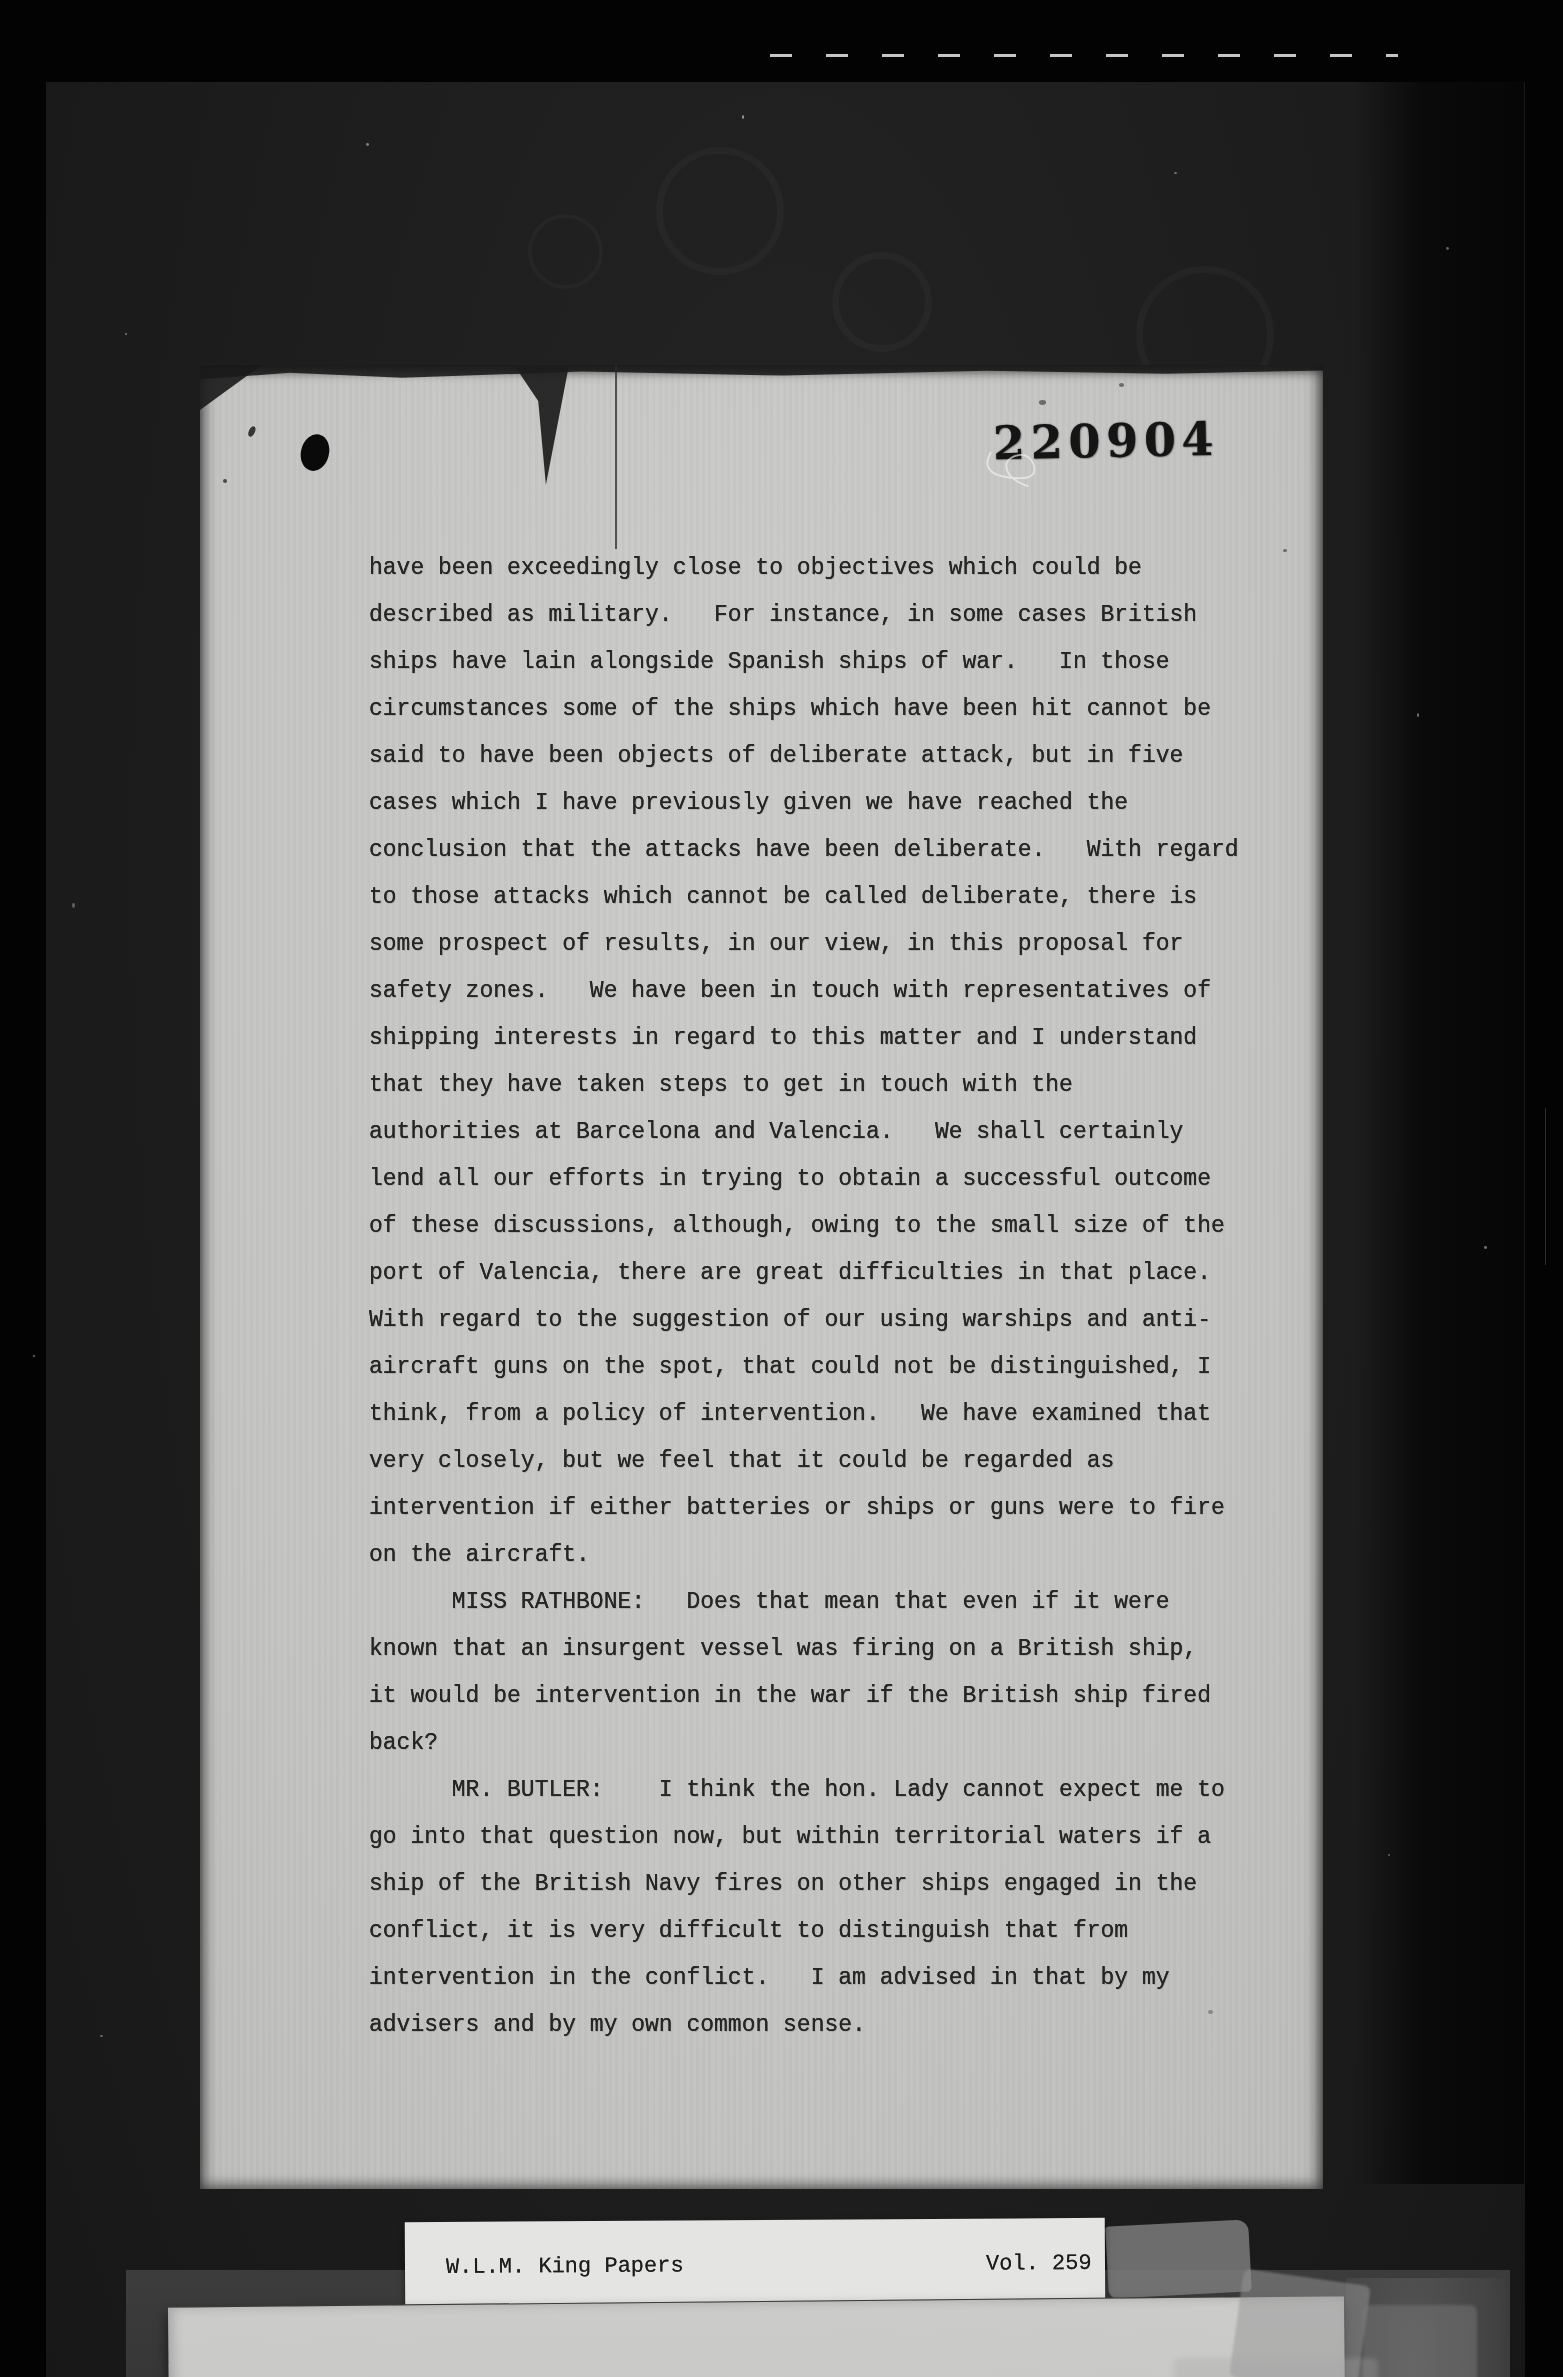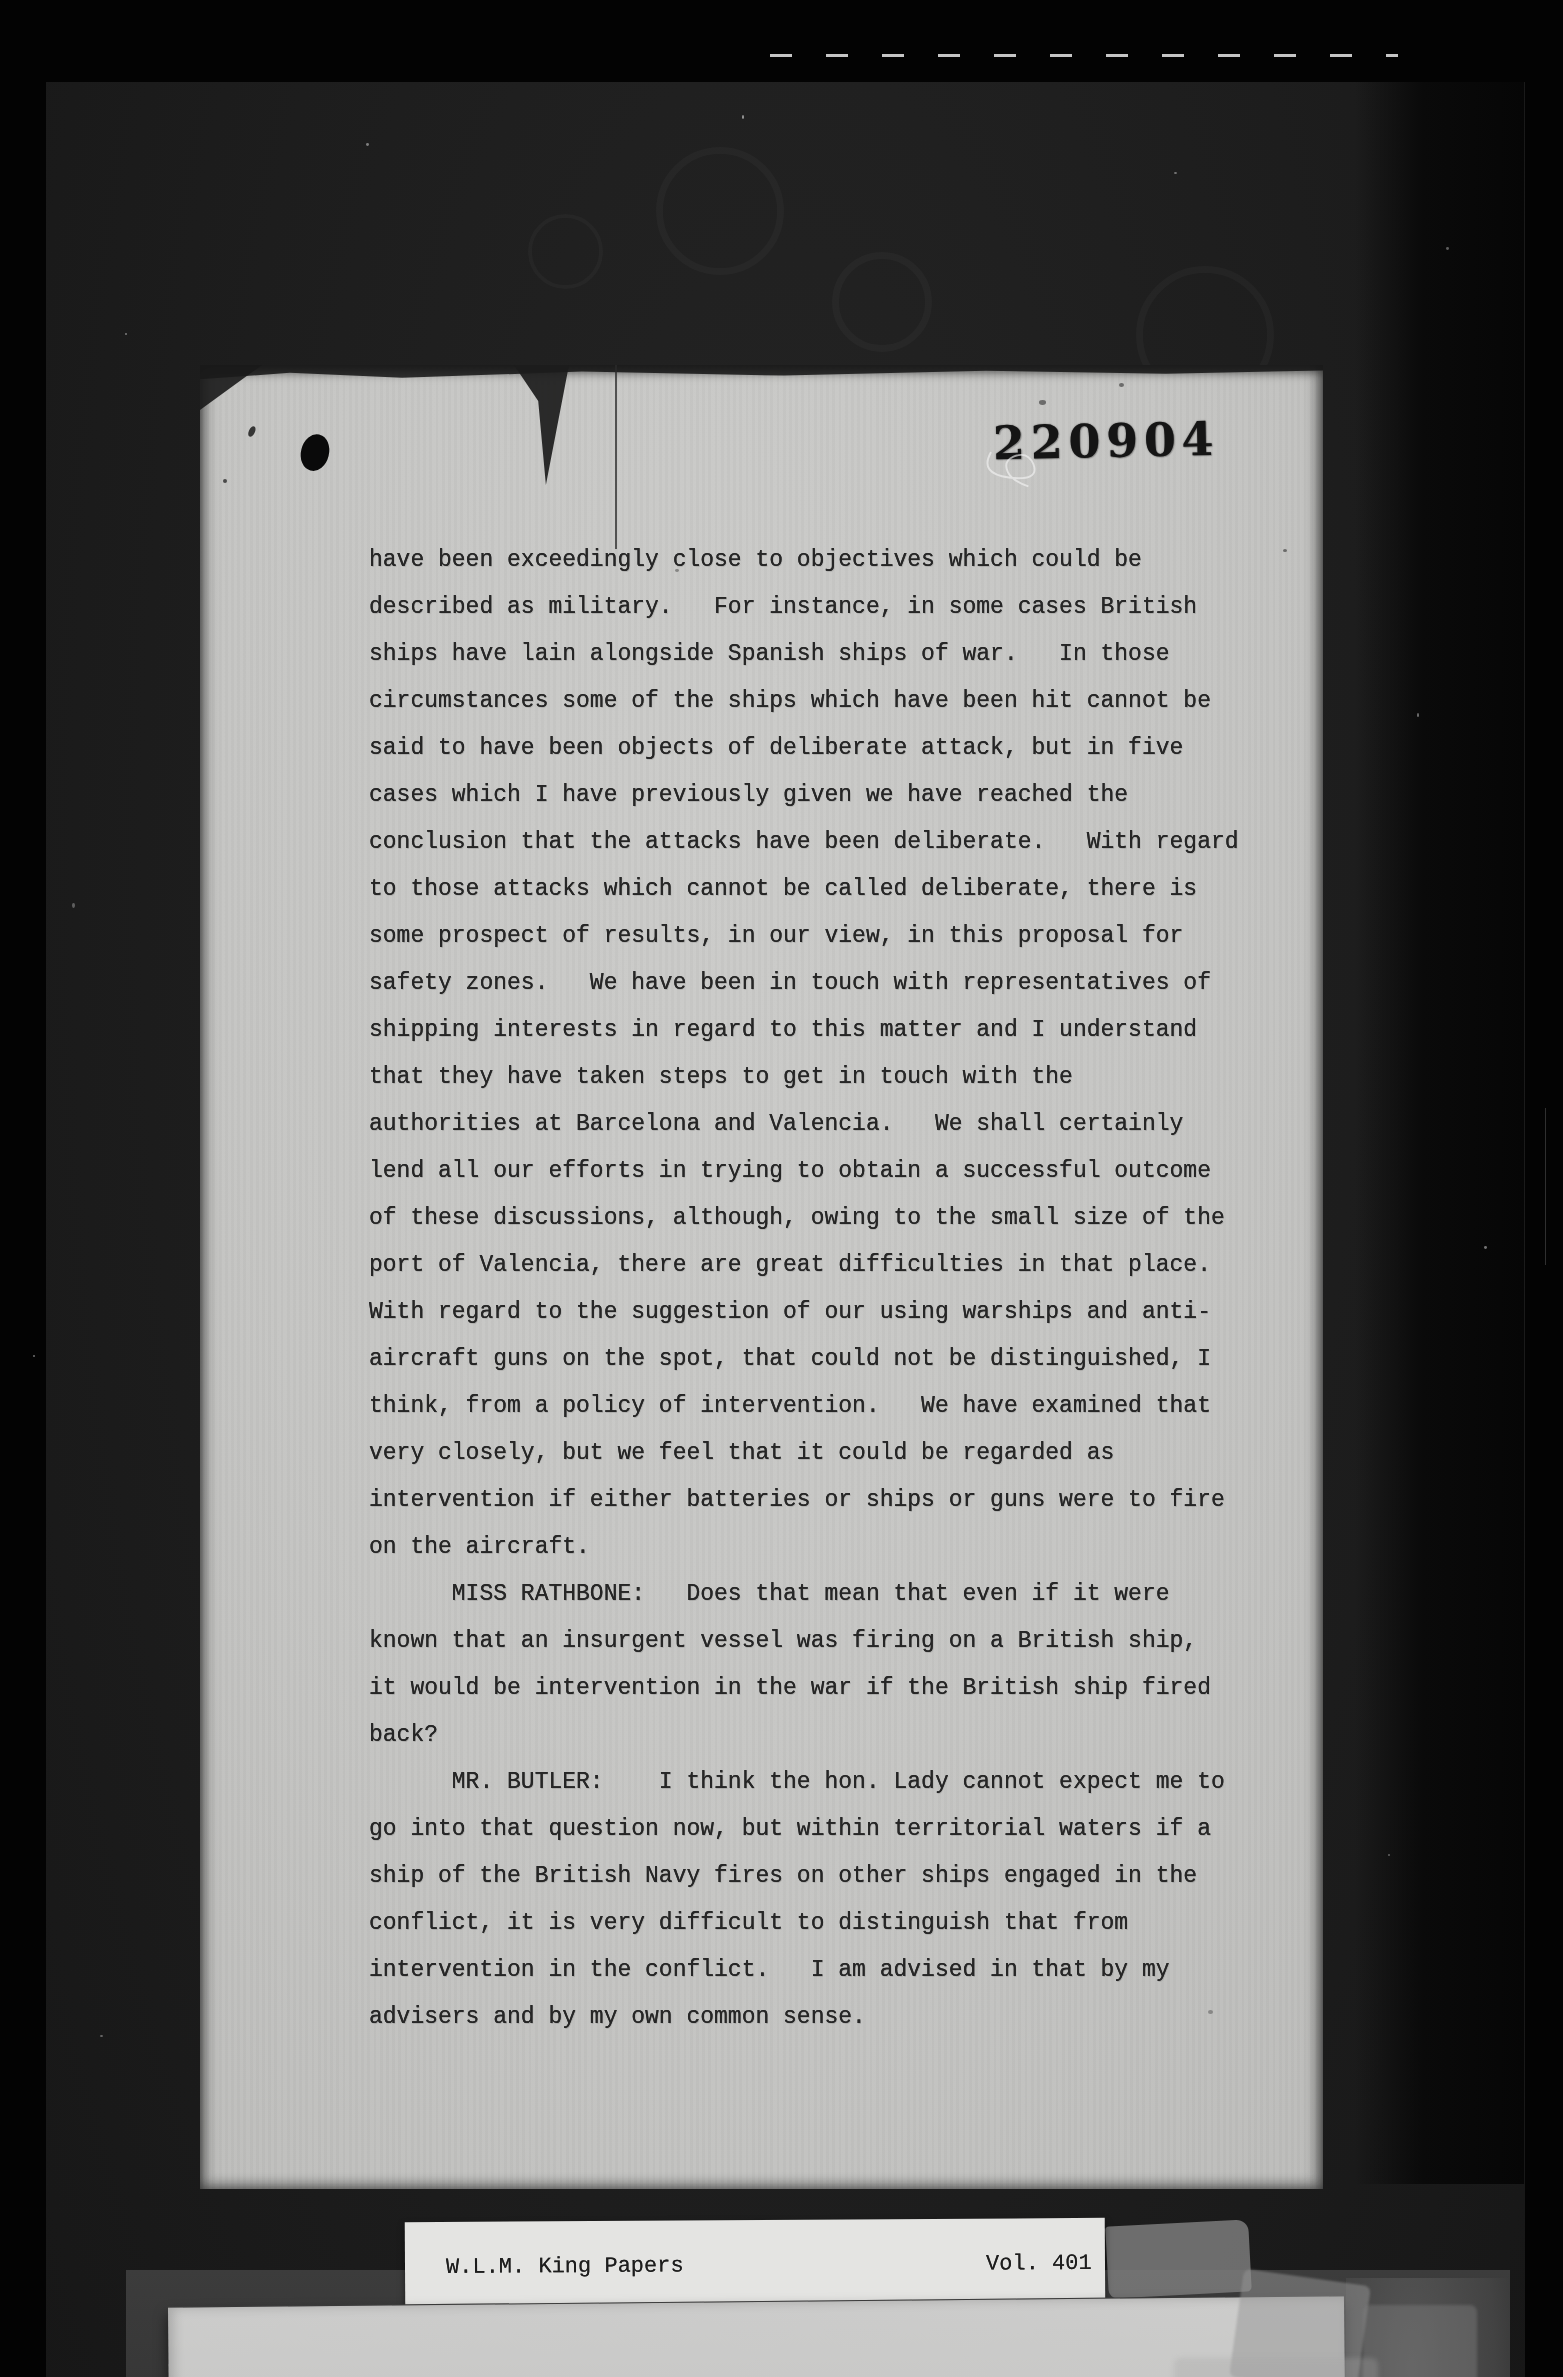--- a/index.html
+++ b/index.html
@@ -35,21 +35,21 @@
   .blob-s1{position:absolute;left:49px;top:61px;width:5.7px;height:10.5px;background:#111;
         border-radius:50%;transform:rotate(25deg);opacity:.8;}
   .blob-s2{position:absolute;left:23px;top:114px;width:4.3px;height:4.3px;background:#151515;border-radius:50%;opacity:.7;}
   
   .stamp{position:absolute;left:793px;top:49px;
          font-family:"DejaVu Serif", serif;font-weight:700;font-size:46px;letter-spacing:5.7px;
          color:#151515;transform:rotate(-1.2deg);
          text-shadow:0 0 1.4px rgba(10,10,10,0.65), 1px 1px 1px rgba(0,0,0,0.2);}
   .squiggle{position:absolute;left:784px;top:79px;opacity:.8;}
   
-  .typed{position:absolute;left:169px;top:172px;width:903px;
+  .typed{position:absolute;left:169px;top:180px;width:903px;
          font-size:23px;line-height:47px;color:#262626;white-space:pre;
          text-shadow:0 0 0.5px rgba(25,25,25,0.9), 0.7px 0.7px 0.5px rgba(0,0,0,0.12);}
   .page-speck{position:absolute;background:#222;border-radius:50%;opacity:.55;}
   
   .tray{position:absolute;left:126px;top:2270px;width:1384px;height:414px;
         background:linear-gradient(to bottom,#3c3c3c 0%, #343434 45%, #1c1c1c 92%, #0a0a0a 100%);}
   .tray-mottle{position:absolute;left:1346px;top:2278px;width:164px;height:371px;
         background:radial-gradient(ellipse at 40% 25%, #5c5c5c 0%, #454545 60%, #2a2a2a 100%);opacity:.8;}
   .strip{position:absolute;left:405px;top:2220px;width:700px;height:90px;background:#e4e4e2;
          transform:rotate(-0.35deg);box-shadow:0 3.8px 7.6px rgba(0,0,0,0.5);
@@ -149,21 +149,21 @@
     <div class="page-speck" style="left:475px;top:204px;width:3.8px;height:2.9px;opacity:.4;"></div>
     <div class="page-speck" style="left:1008px;top:1645px;width:4.8px;height:3.8px;opacity:.35;"></div>
   </div>
 
   <div class="tray"></div>
   <div class="tray-mottle"></div>
   <div class="torn-paper"></div>
 
   <div class="strip">
     <span>W.L.M. King Papers</span>
-    <span>Vol. 401</span>
+    <span>Vol. 259</span>
   </div>
 
   <div class="card">
     <div class="card-line l1">PUBLIC ARCHIVES</div>
 
   </div>
   <div class="tape t1"></div>
   <div class="tape t2"></div>
   <div class="tape t3"></div>
 

